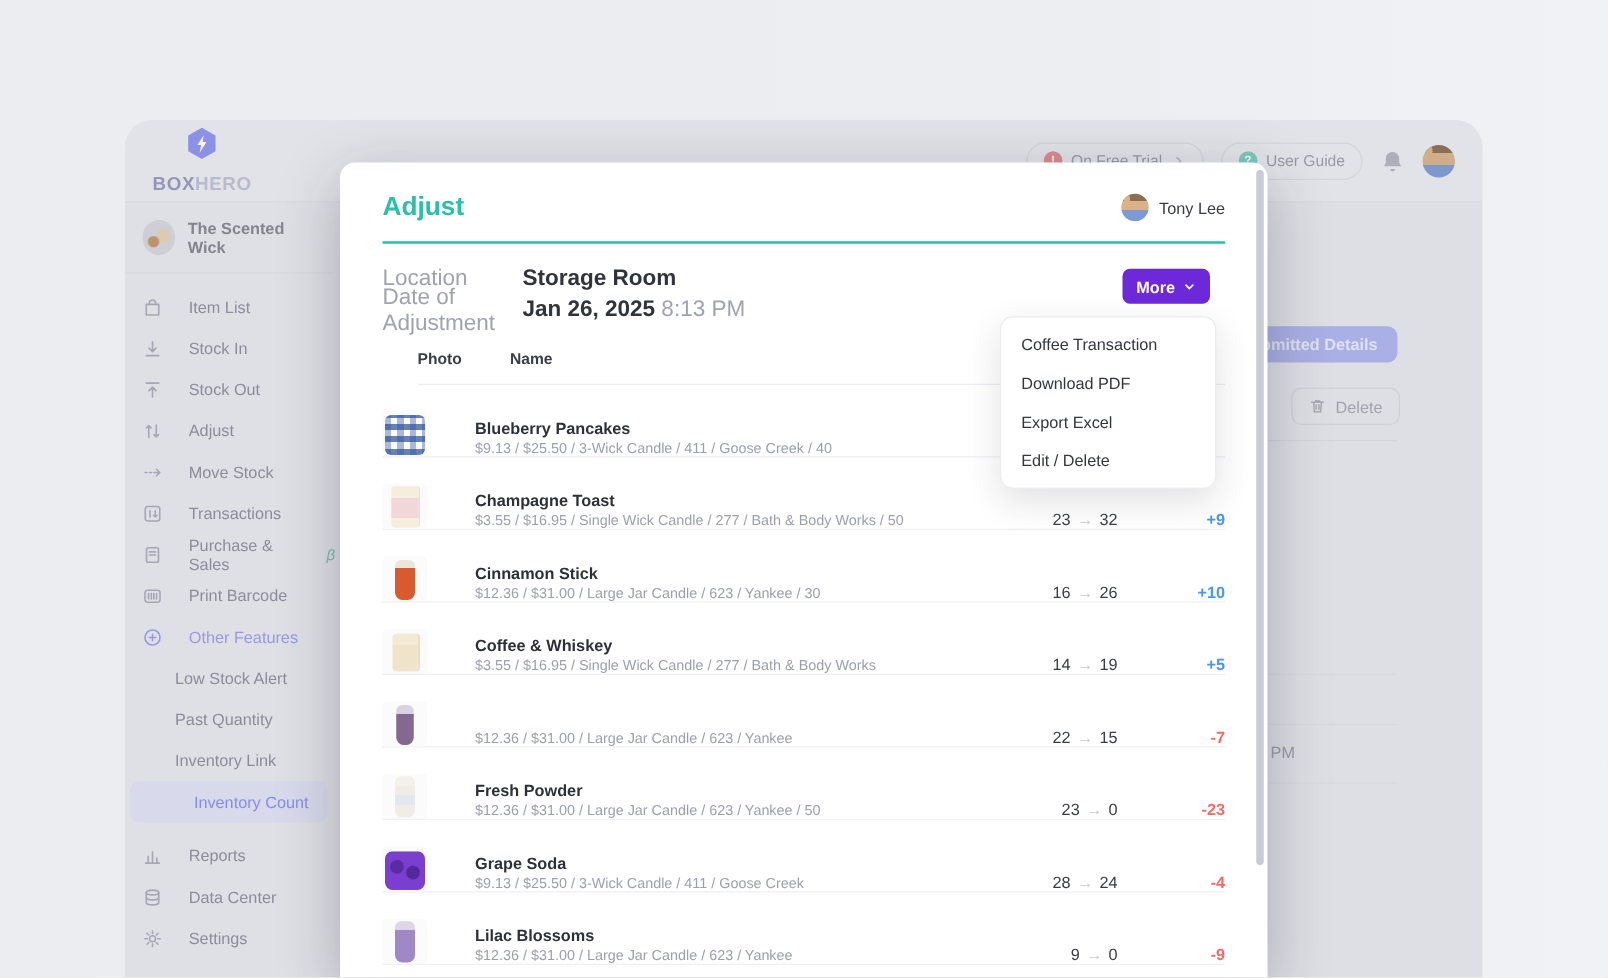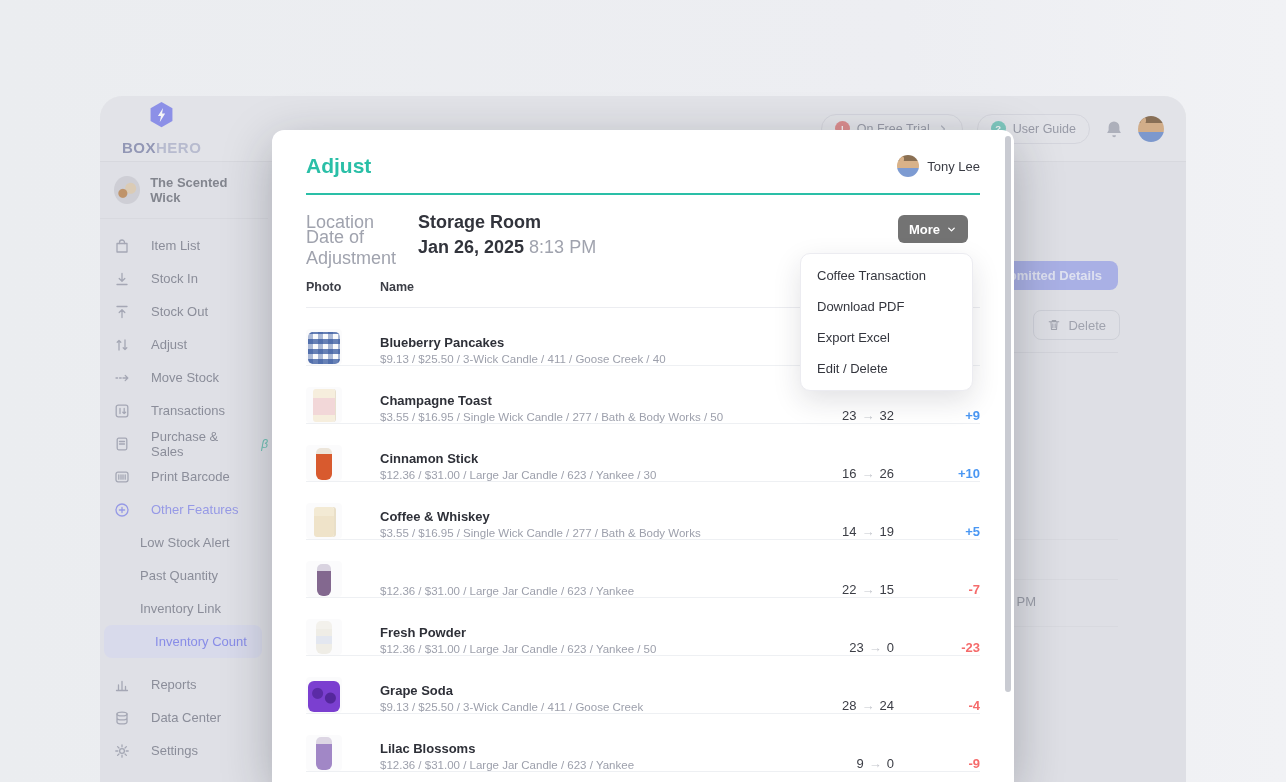--- a/index.html
+++ b/index.html
@@ -78,30 +78,30 @@
   .m-header { display:flex; justify-content:space-between; align-items:center; padding-top:24px; }
   .m-title { font-size:21px; font-weight:700; color:#2abfa7; }
   .m-user { display:flex; align-items:center; gap:8px; font-size:13px; color:#3a3c44; }
   .m-underline { margin-top:15px; border-bottom:2px solid #2abfa7; }
   .m-meta { position:relative; padding-top:15px; }
   .meta-row { display:flex; align-items:center; height:25px; font-size:18px; }
   .meta-label { width:112px; color:#a0a3ae; }
   .meta-value { font-weight:700; color:#32343c; }
   .meta-extra { color:#a0a3ae; margin-left:5px; font-weight:400; }
   .btn-more { position:absolute; right:12px; top:20px; height:28px; padding:0 11px; display:flex;
-              align-items:center; gap:6px; background:#737373; border:none; border-radius:6px;
+              align-items:center; gap:6px; background:#6d28d9; border:none; border-radius:6px;
               color:#fff; font-size:13px; font-weight:700; font-family:inherit; cursor:pointer; }
 
   .dropdown { position:absolute; left:528px; top:123px; width:173px; background:#fff; border:1px solid #ececf1;
               border-radius:10px; box-shadow:0 10px 28px rgba(30,32,45,.13); padding:6px 0; z-index:20; }
   .dropdown-item { padding:8px 16px; font-size:13px; color:#34363e; cursor:pointer; }
 
   .m-table { margin-top:20px; }
   .t-head { display:flex; align-items:flex-start; padding-bottom:13px; border-bottom:1px solid #ecedf1;
-            font-size:12.5px; font-weight:700; color:#3c3e46; }
+            font-size:12.5px; font-weight:700; color:#3c3e46;margin-left:28px; }
   .col-photo { width:58px; flex:0 0 58px; }
   .col-name { flex:1; min-width:0;padding-left:16px; }
   .col-qty { width:110px; flex:0 0 110px; text-align:right; }
   .col-chg { width:86px; flex:0 0 86px; text-align:right; }
   .t-row { display:flex; align-items:flex-end; height:58px; border-bottom:1px solid #eef0f3; }
   .r-name { font-size:13px; font-weight:600; color:#2e3038; }
   .r-sub { font-size:11.5px; color:#9da0ac; margin-top:3px; white-space:nowrap; }
   .r-qty { font-size:13px; color:#3b3d45; }
   .r-arrow { color:#c5c7ce; margin:0 5px; }
   .r-chg { font-size:13px; font-weight:700; }

